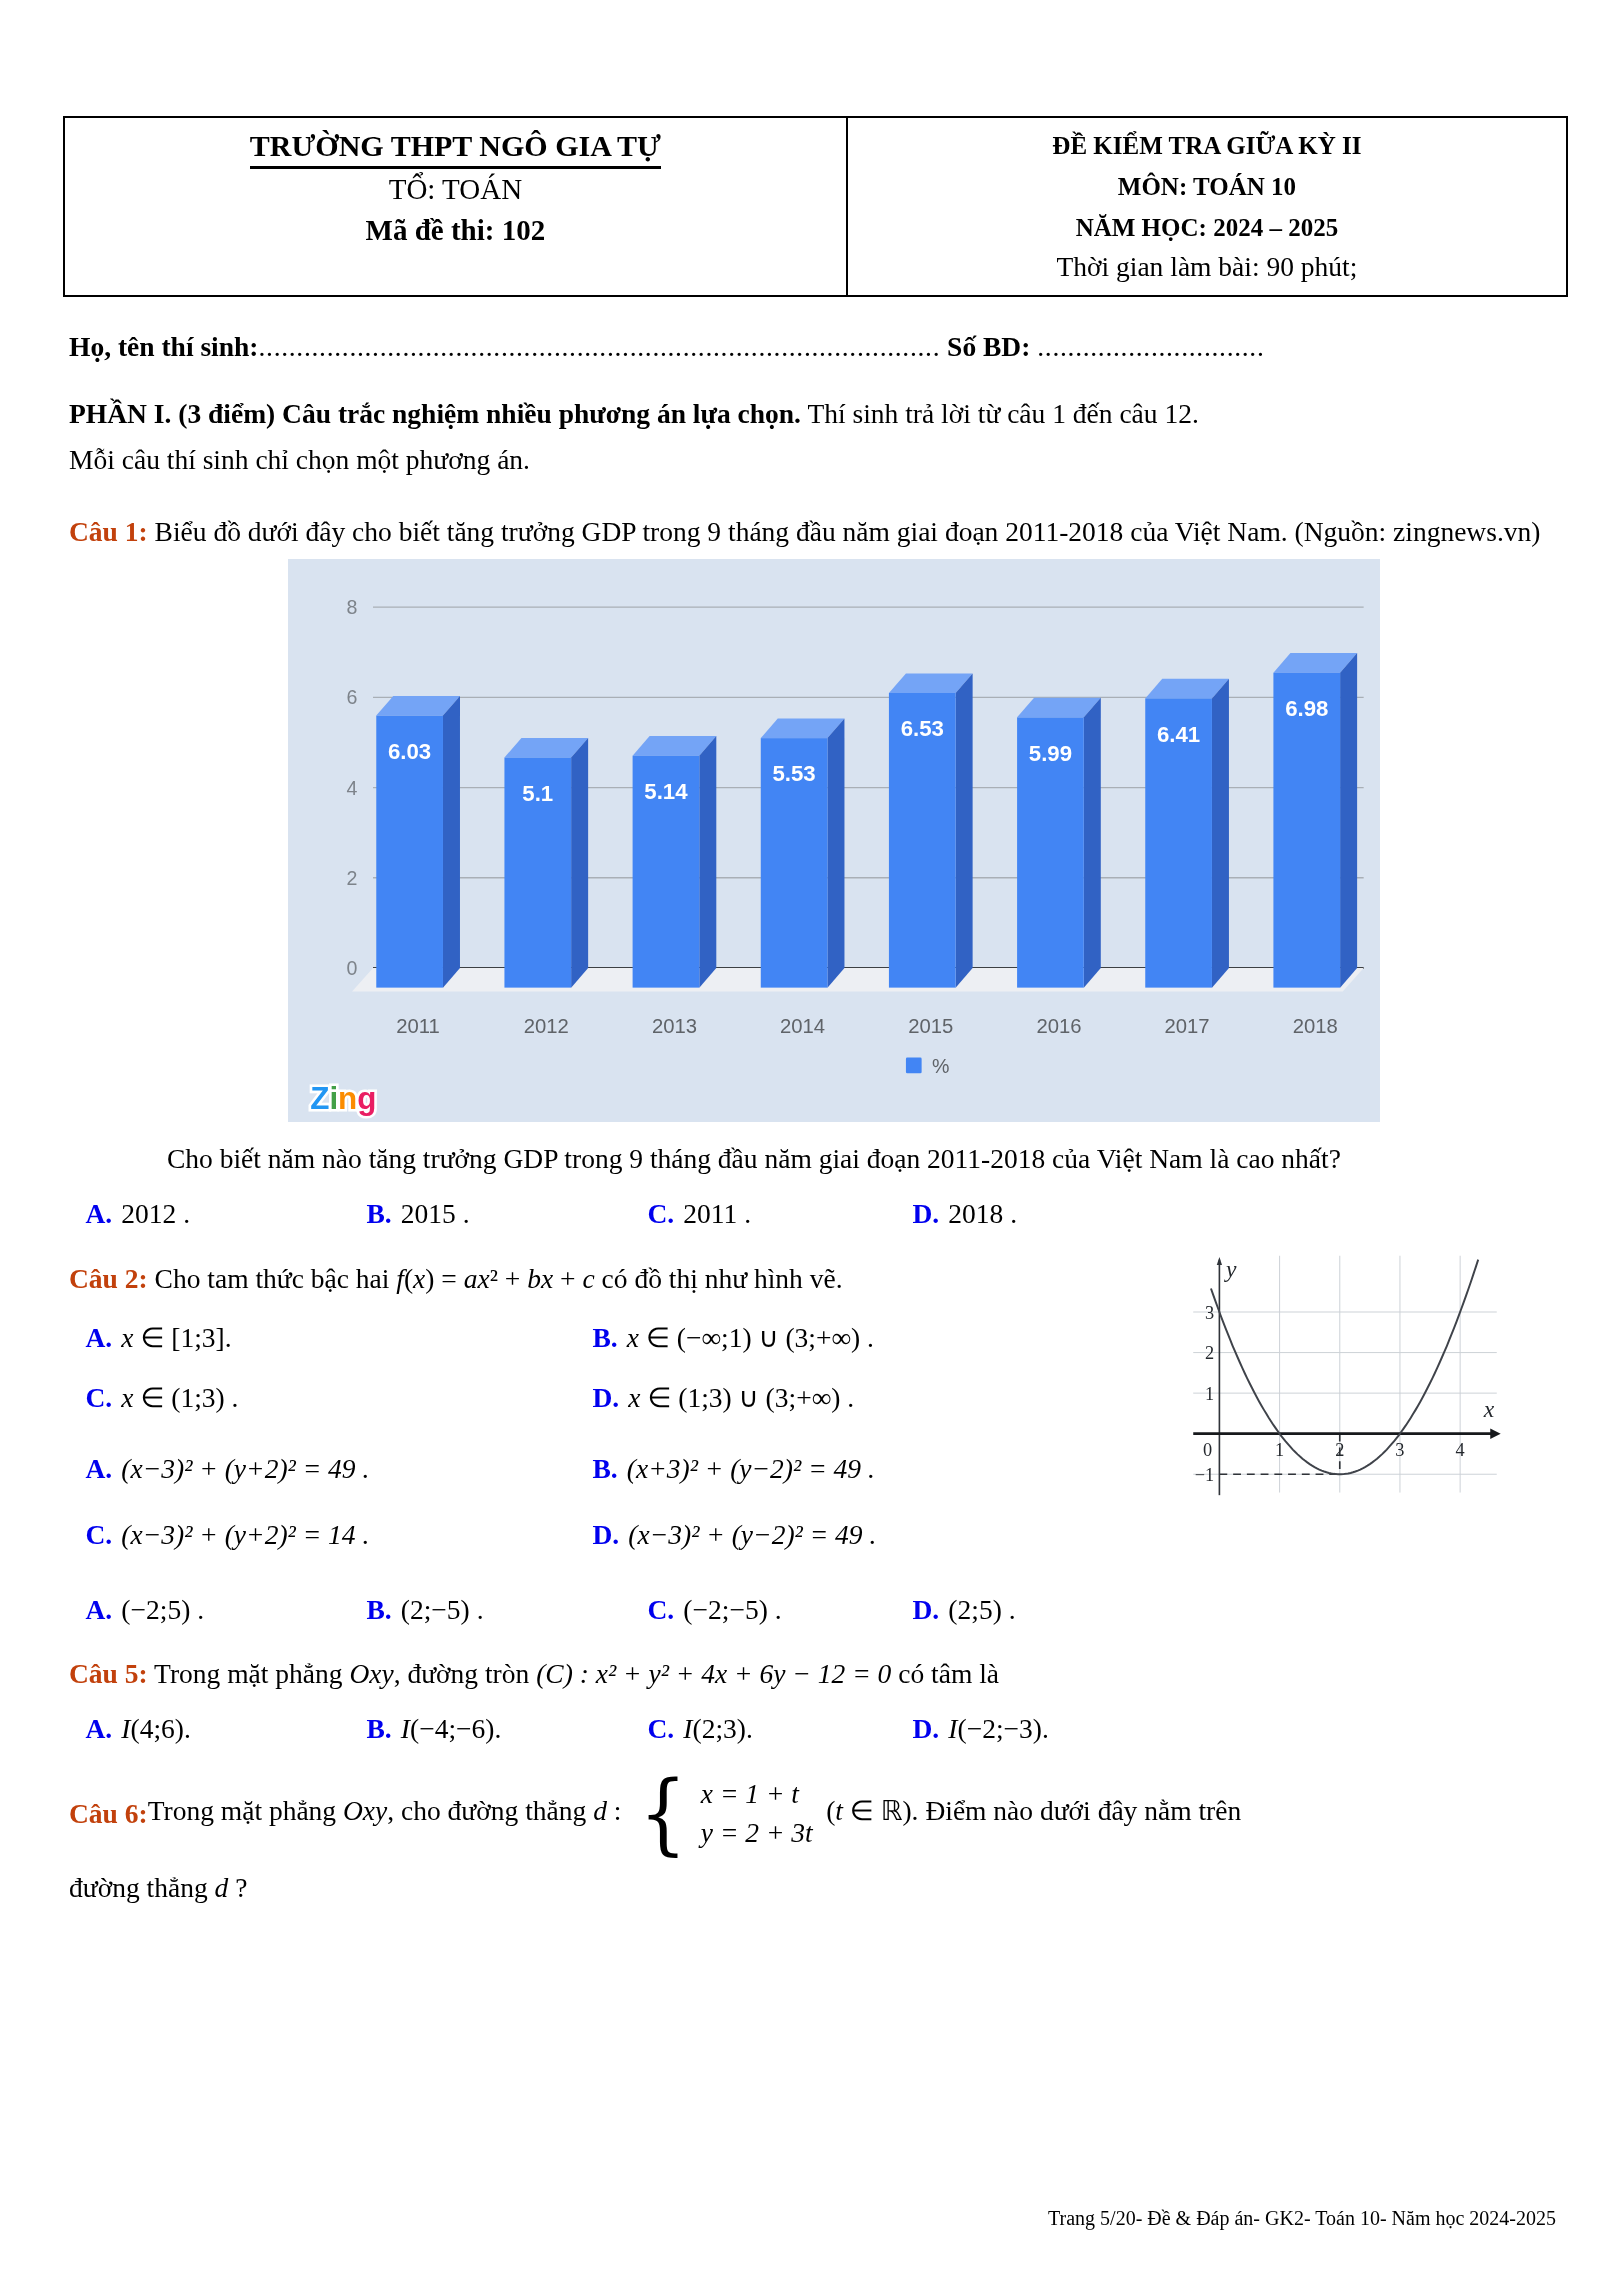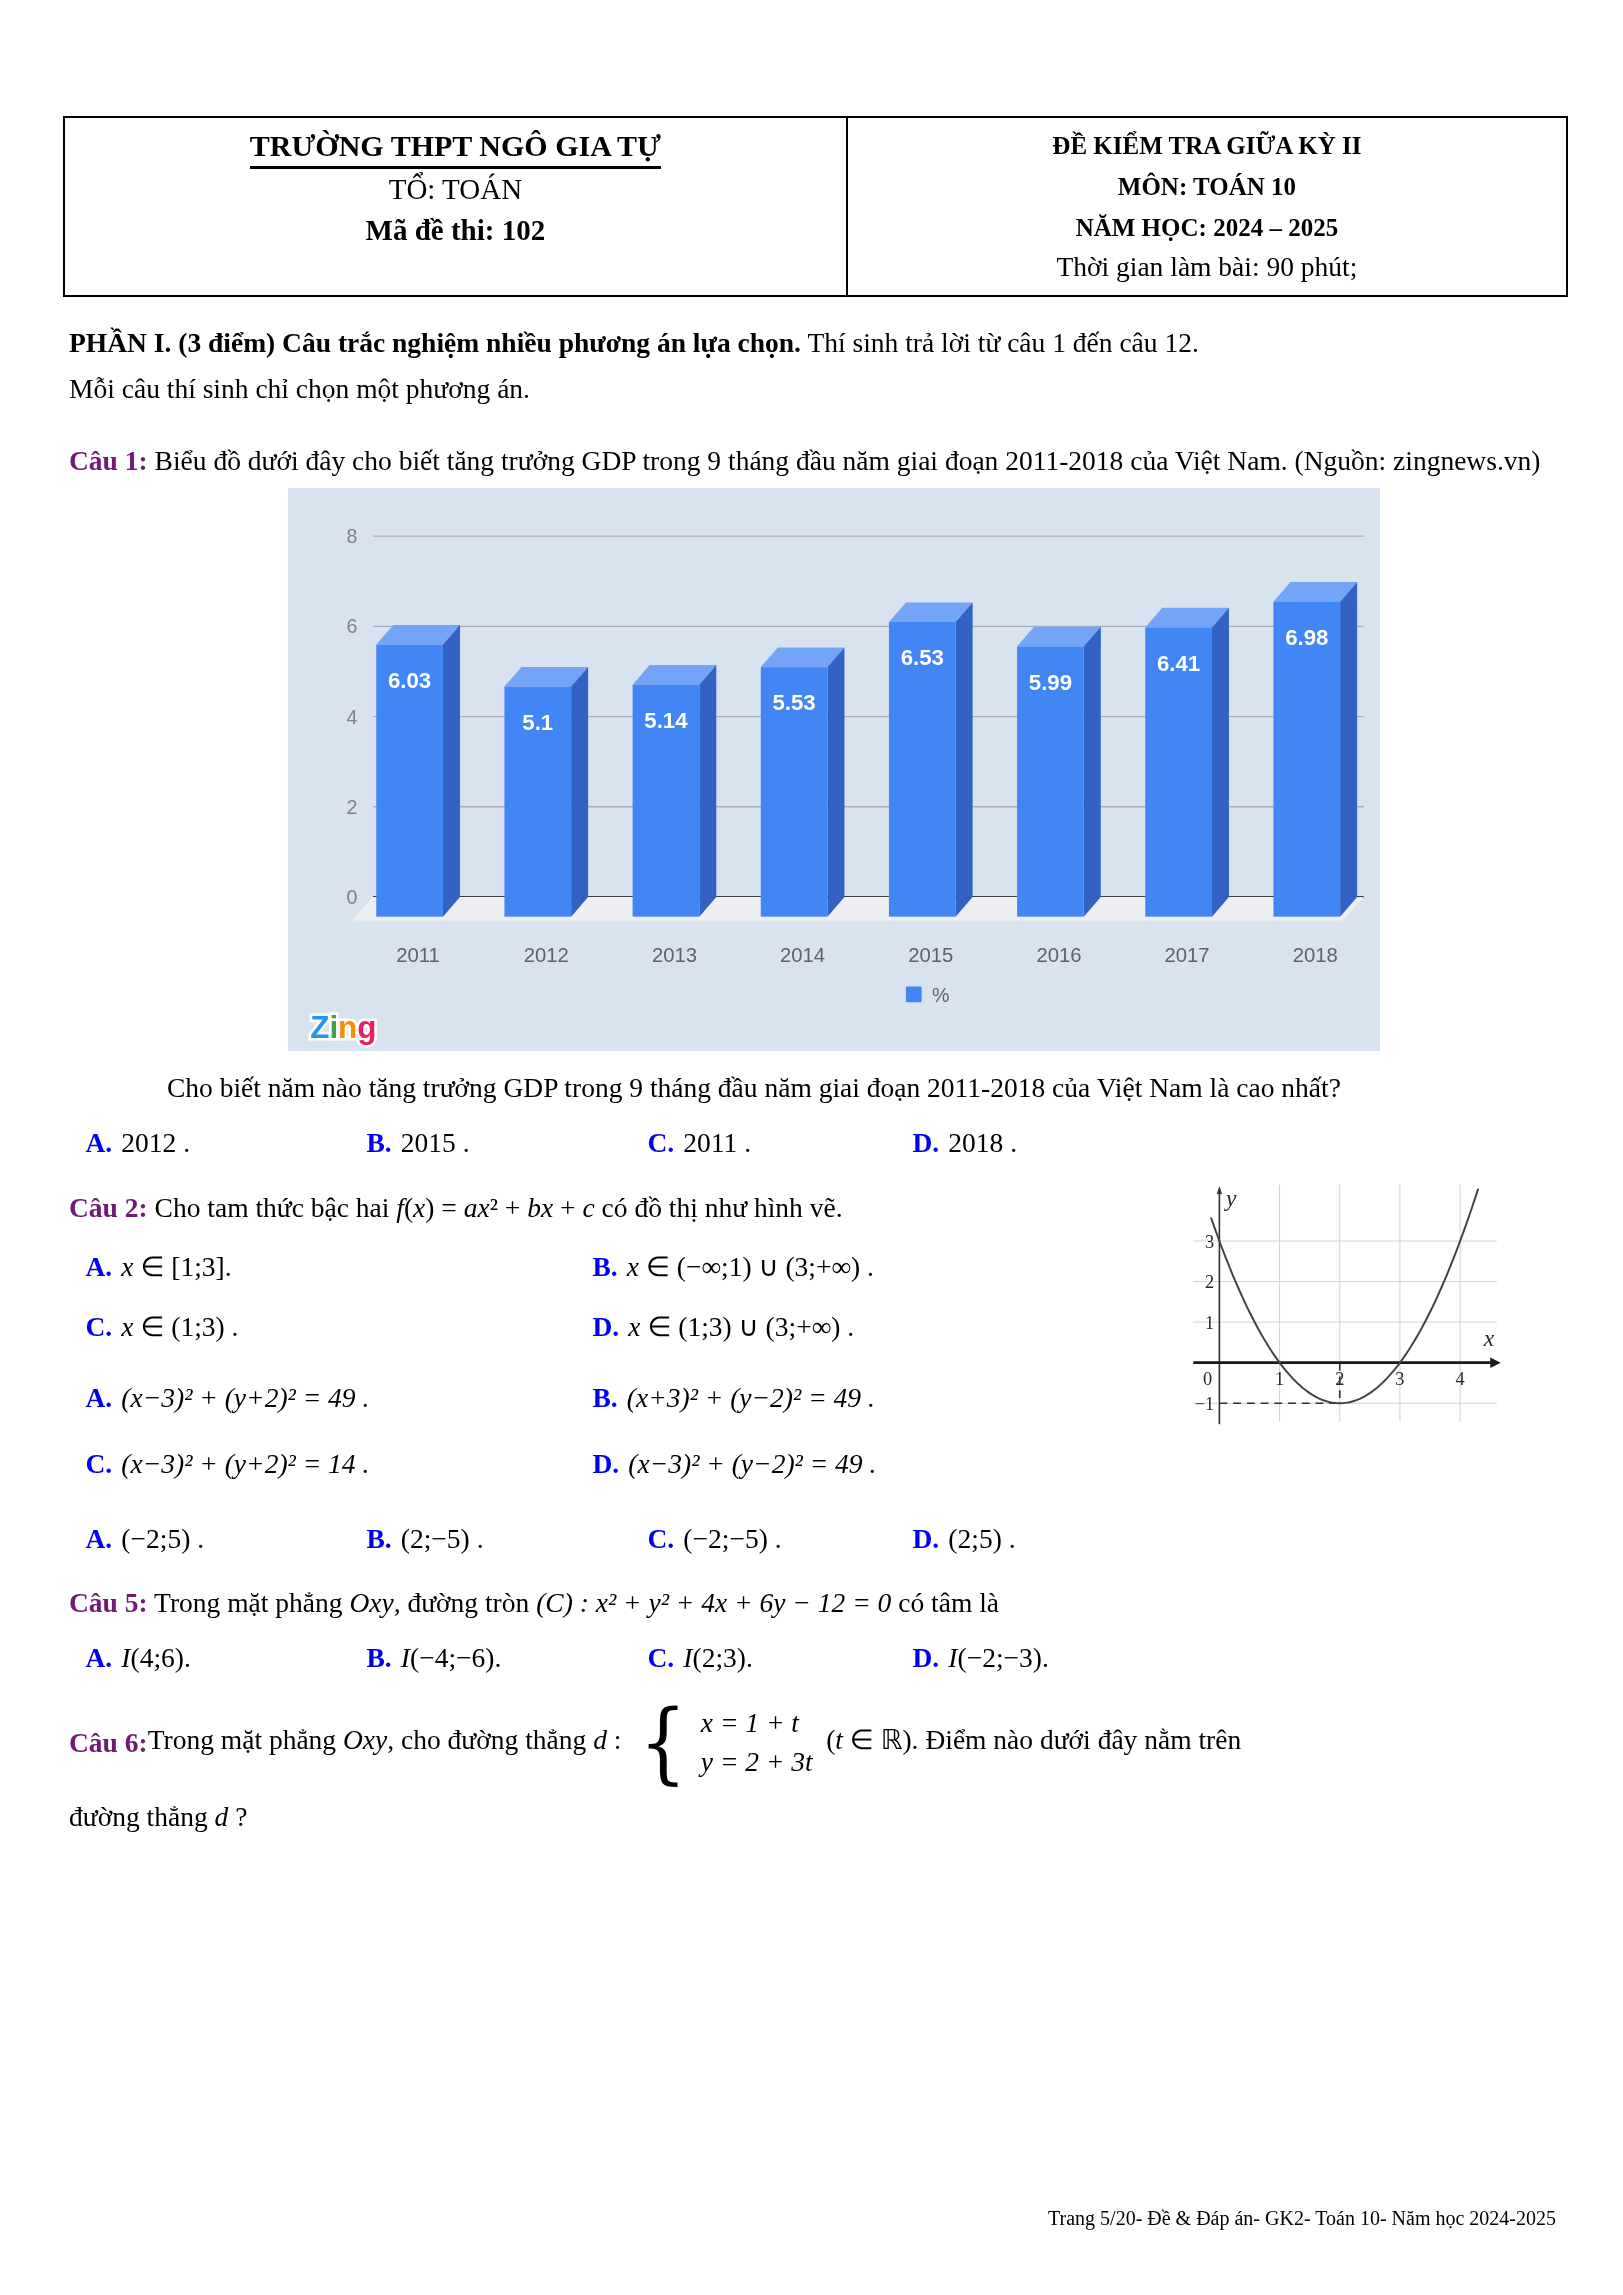--- a/index.html
+++ b/index.html
@@ -2,21 +2,21 @@
 <html style="font-size:10.5px"><head>
 <meta charset="utf-8">
 <style>
   html,body{margin:0;padding:0;background:#ffffff;}
   body{width:1623px;height:2295px;overflow:hidden;
        font-family:"Liberation Serif",serif;font-size:27.5px;color:#000;}
   .page{position:relative;width:1623px;height:2295px;box-sizing:border-box;
         padding:116px 56px 0 69px;}
   .m{font-style:italic;}
   .b{font-weight:bold;}
-  .qlabel{color:#701a75;font-weight:bold;}
+  .qlabel{color:#c2410c;font-weight:bold;}
   .optk{color:#0000ee;font-weight:bold;margin-right:9.2px;flex:0 0 auto;}
   .dots{letter-spacing:0.7px;}
 
   
   table.hdr{border-collapse:collapse;width:1505px;margin-left:-6.5px;table-layout:fixed;}
   table.hdr td{border:2.6px solid #000;padding:6.5px 3.9px 9.2px;vertical-align:top;text-align:center;}
   td.hl{width:51.5%;}
   .hline{line-height:41px;}
   .school{font-weight:bold;font-size:30px;display:inline-block;
           border-bottom:3.3px solid #000;padding-bottom:0.7px;}
@@ -84,20 +84,21 @@
       <td class="hr">
         <div class="t">ĐỀ KIỂM TRA GIỮA KỲ II</div>
         <div class="t">MÔN: TOÁN 10</div>
         <div class="t">NĂM HỌC: 2024 – 2025</div>
         <div class="dur">Thời gian làm bài: 90 phút;</div>
       </td>
     </tr>
   </tbody>
     </table>
 
+  <p class="student"><span class="b">Họ, tên thí sinh:</span><span class="dots">..........................................................................................</span><span class="b"> Số BD: </span><span class="dots">..............................</span></p>
 
   <p class="part"><span class="b">PHẦN I. (3 điểm) Câu trắc  nghiệm nhiều phương án lựa chọn.</span><span> Thí sinh trả lời từ câu 1 đến câu 12.</span></p>
   <p class="part part2"><span>Mỗi câu thí sinh chỉ chọn một phương án.</span></p>
 
   <div class="q" id="q1">
     <p class="qhead"><span class="qlabel">Câu 1:</span><span><span> Biểu đồ dưới đây cho biết tăng trưởng GDP trong 9 tháng đầu năm giai đoạn 2011-2018 của Việt Nam. (Nguồn: zingnews.vn)</span></span></p>
     <div class="chart-wrap">
       <svg id="barchart" width="1092" height="563" viewBox="0 0 1670 860" style="font-size:42px">
           <g>
             <line x1="130" y1="625" x2="1645" y2="625" stroke="#3c4043" stroke-width="3"></line>

